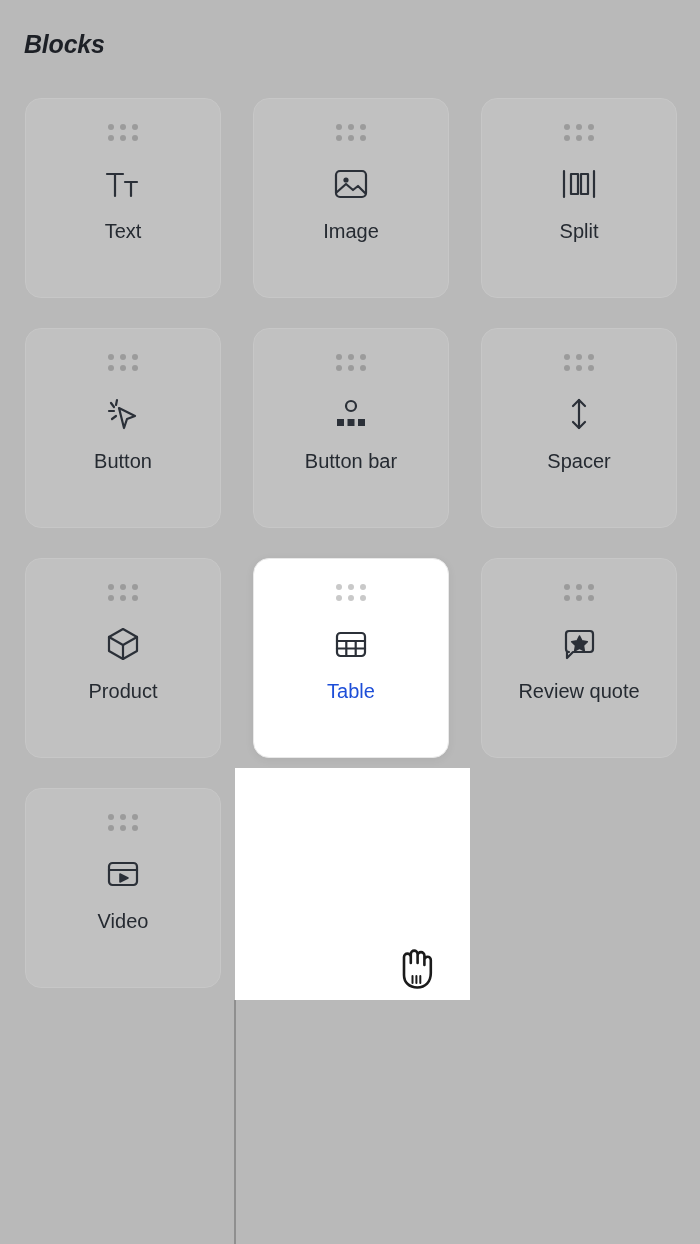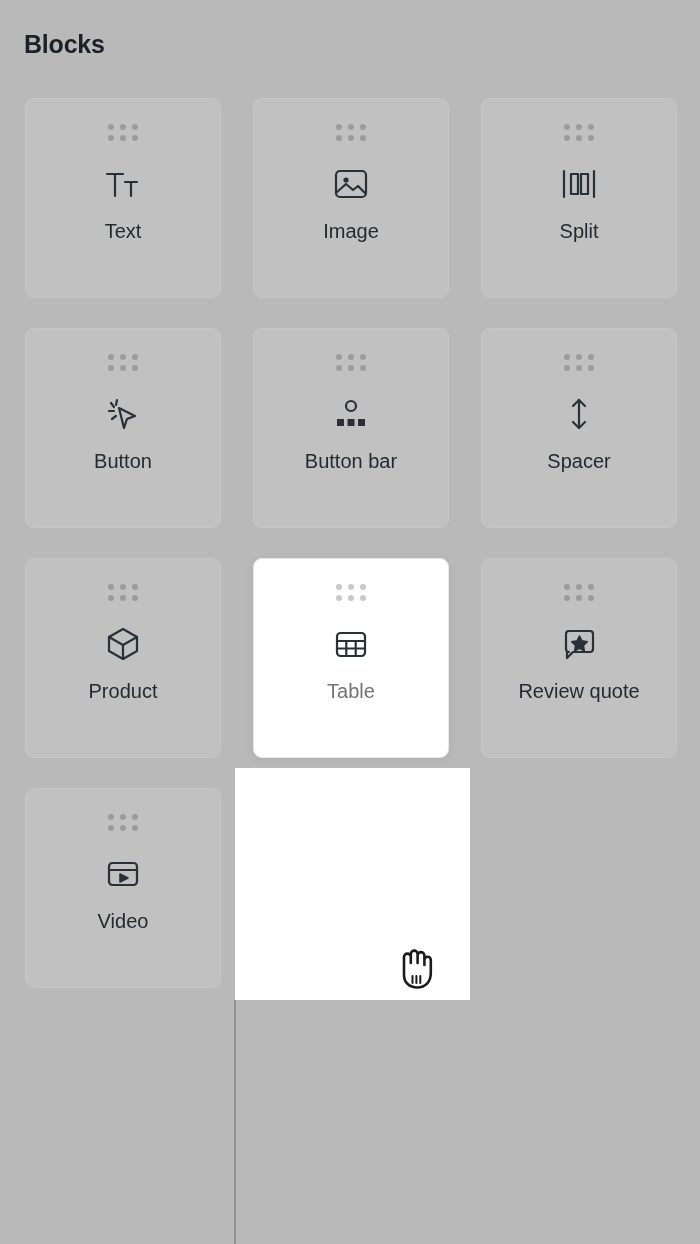--- a/index.html
+++ b/index.html
@@ -19,41 +19,42 @@
 
   
   .panel-title {
     position: absolute;
     left: 24px;
     top: 30px;
     font-size: 25px;
     font-weight: bold;
     color: #1d2026;
     letter-spacing: -0.2px;
+    font-style: italic;
   }
 
   
   .blocks-grid {
     position: absolute;
     left: 25px;
     top: 98px;
     width: 650px;
     display: grid;
     grid-template-columns: repeat(3, 196px);
     column-gap: 32px;
     row-gap: 30px;
   }
 
   .block-card {
     position: relative;
     width: 196px;
     height: 200px;
     background: #c1c1c1;
     border: 1px solid #c7c7c7;
-    border-radius: 9px;
+    border-radius: 16px;
     display: flex;
     flex-direction: column;
     align-items: center;
     cursor: grab;
   }
 
   
   .drag-dots {
     margin-top: 25px;
     width: 30px;
@@ -103,21 +104,21 @@
 
   .block-card.is-dragging {
     background: #ffffff;
     border: 1px solid #e9e9e9;
     box-shadow: 0 2px 10px rgba(0,0,0,0.06);
     z-index: 6;
     cursor: grabbing;
   }
   .block-card.is-dragging .drag-dots i { background: #c9c9c9; }
   .block-card.is-dragging .block-icon { color: #2b3038; }
-  .block-card.is-dragging .block-label { color: #737373; }
+  .block-card.is-dragging .block-label { color: #1d4ed8; }
 
   
   .drop-line {
     position: absolute;
     left: 234px;
     top: 1000px;
     width: 2px;
     height: 244px;
     background: #8f8f8f;
     z-index: 4;

